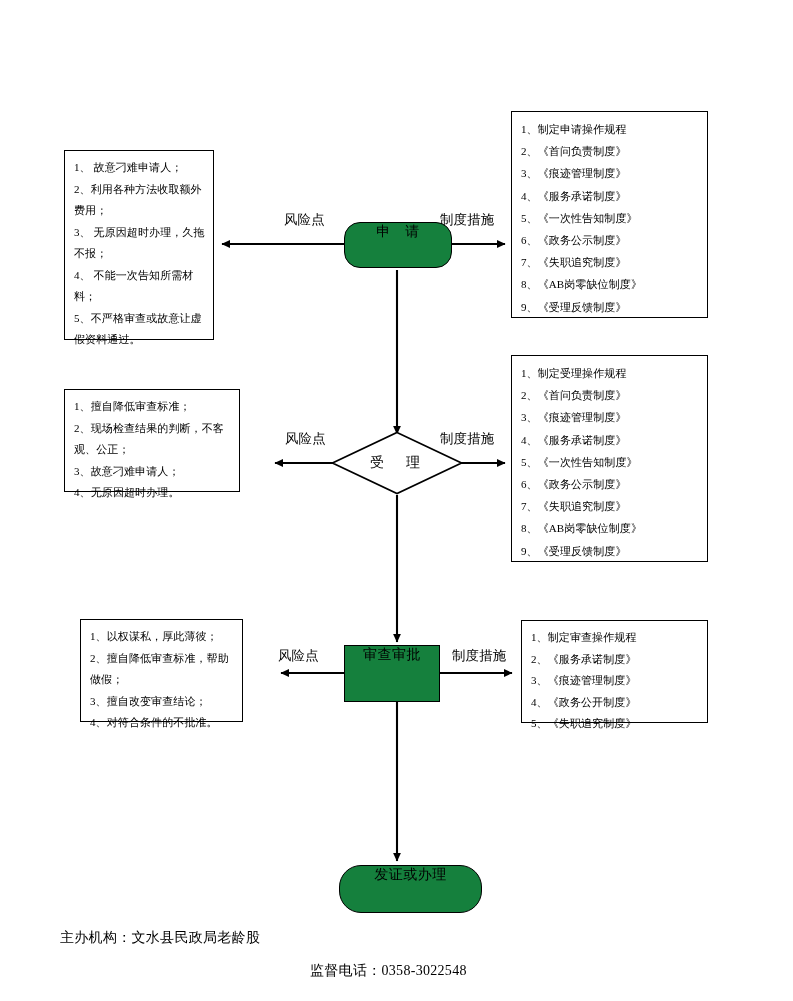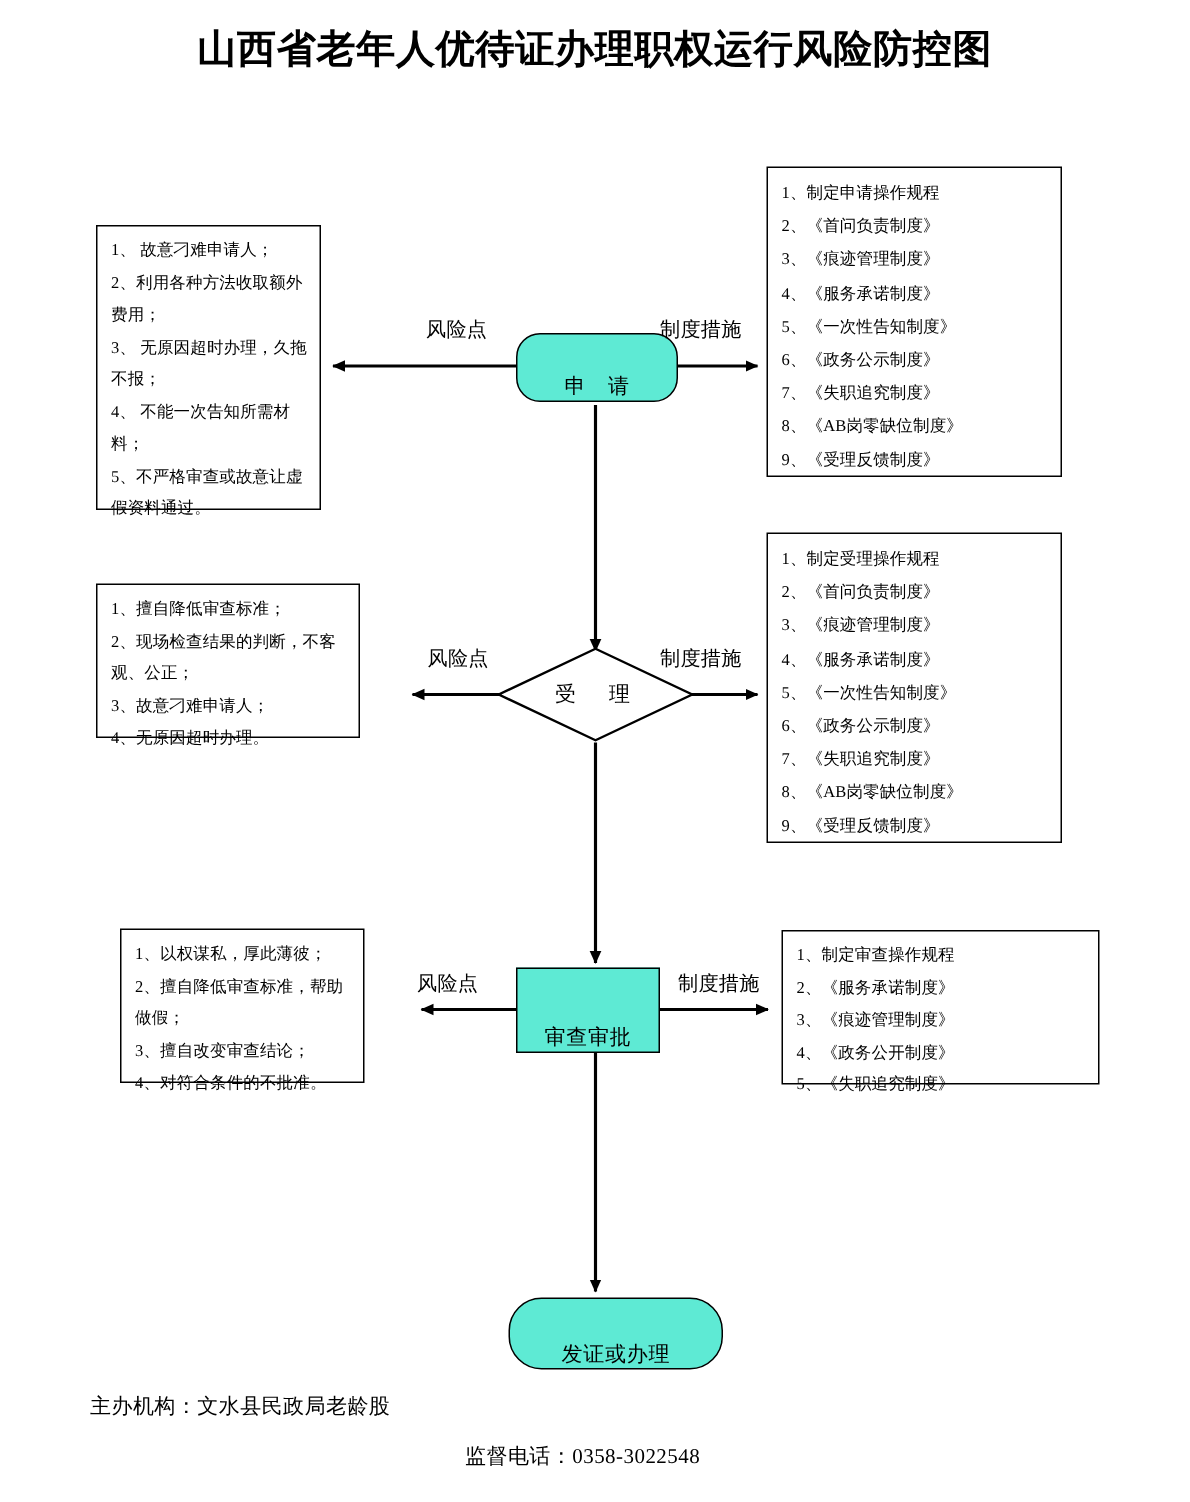--- a/index.html
+++ b/index.html
@@ -44,23 +44,23 @@
     font-size: 11px;
     line-height: 21.5px;
     letter-spacing: 0.1px;
   }
   .txtbox .line { white-space: normal; }
 
   
   .node {
     position: absolute;
     border: 1.5px solid #000;
-    background: #5eead4;
+    background: #15803d;
     display: flex;
-    align-items: flex-end;
+    align-items: flex-start;
     justify-content: center;
     font-size: 14px;
     letter-spacing: 0.5px;
     white-space: nowrap;
   }
   .node.rounded { border-radius: 16px; }
   .node.pill    { border-radius: 22px; }
 
   .diamond-wrap {
     position: absolute;
@@ -98,21 +98,20 @@
     font-size: 14px;
     white-space: nowrap;
     letter-spacing: 0.3px;
   }
 </style>
 </head>
 <body>
 
 <div id="page">
 
-  <div id="title">山西省老年人优待证办理职权运行风险防控图</div>
 
   <svg id="arrows" viewBox="0 0 793 1001" width="793" height="1001">
     <defs>
       <marker id="ah" markerWidth="9" markerHeight="9" refX="8" refY="4.5" orient="auto" markerUnits="userSpaceOnUse">
         <path d="M0,0.6 L8.6,4.5 L0,8.4 z" fill="#000"></path>
       </marker>
     </defs>
 
     <line x1="344" y1="244" x2="222" y2="244" stroke="#000" stroke-width="2.1" marker-end="url(#ah)"></line>
     <line x1="452" y1="244" x2="505" y2="244" stroke="#000" stroke-width="2.1" marker-end="url(#ah)"></line>
@@ -196,21 +195,21 @@
   </div>
 
   <div class="conn-label" style="left:278px; top:647px;">风险点</div>
 
   <div class="node" style="left:344px; top:645px; width:96px; height:57px;">
     <span>审查审批</span>
   </div>
 
   <div class="conn-label" style="left:452px; top:647px;">制度措施</div>
 
-  <div class="txtbox" style="left:521px; top:620px; width:212px; height:103px;">
+  <div class="txtbox" style="left:521px; top:620px; width:187px; height:103px;">
     <div class="line">1、制定审查操作规程</div>
     <div class="line">2、《服务承诺制度》</div>
     <div class="line">3、《痕迹管理制度》</div>
     <div class="line">4、《政务公开制度》</div>
     <div class="line">5、《失职追究制度》</div>
   </div>
 
   <div class="node pill" style="left:339px; top:865px; width:143px; height:48px;">
     <span>发证或办理</span>
   </div>

